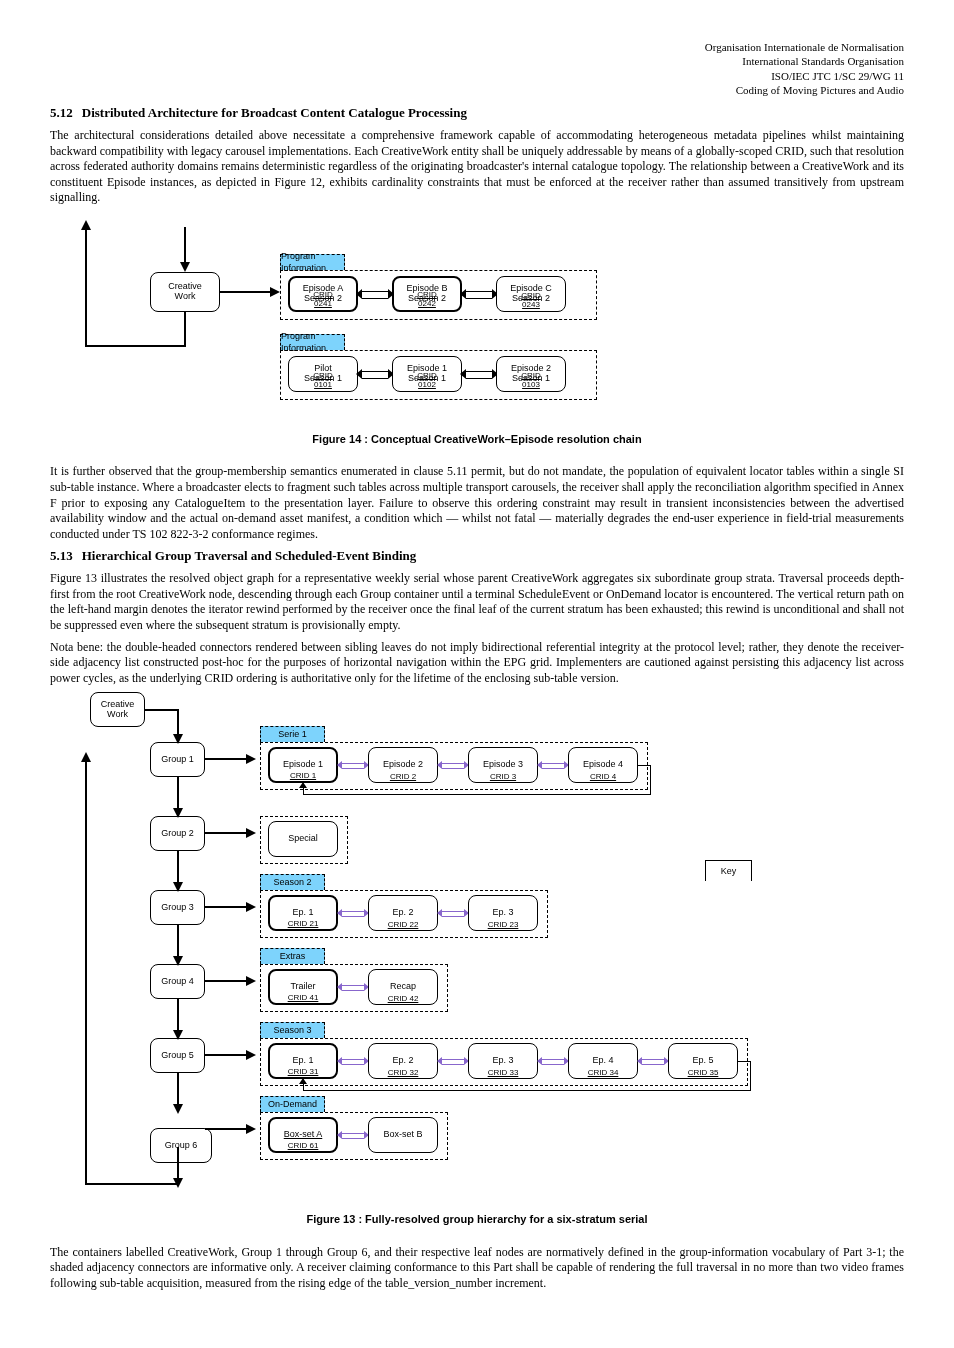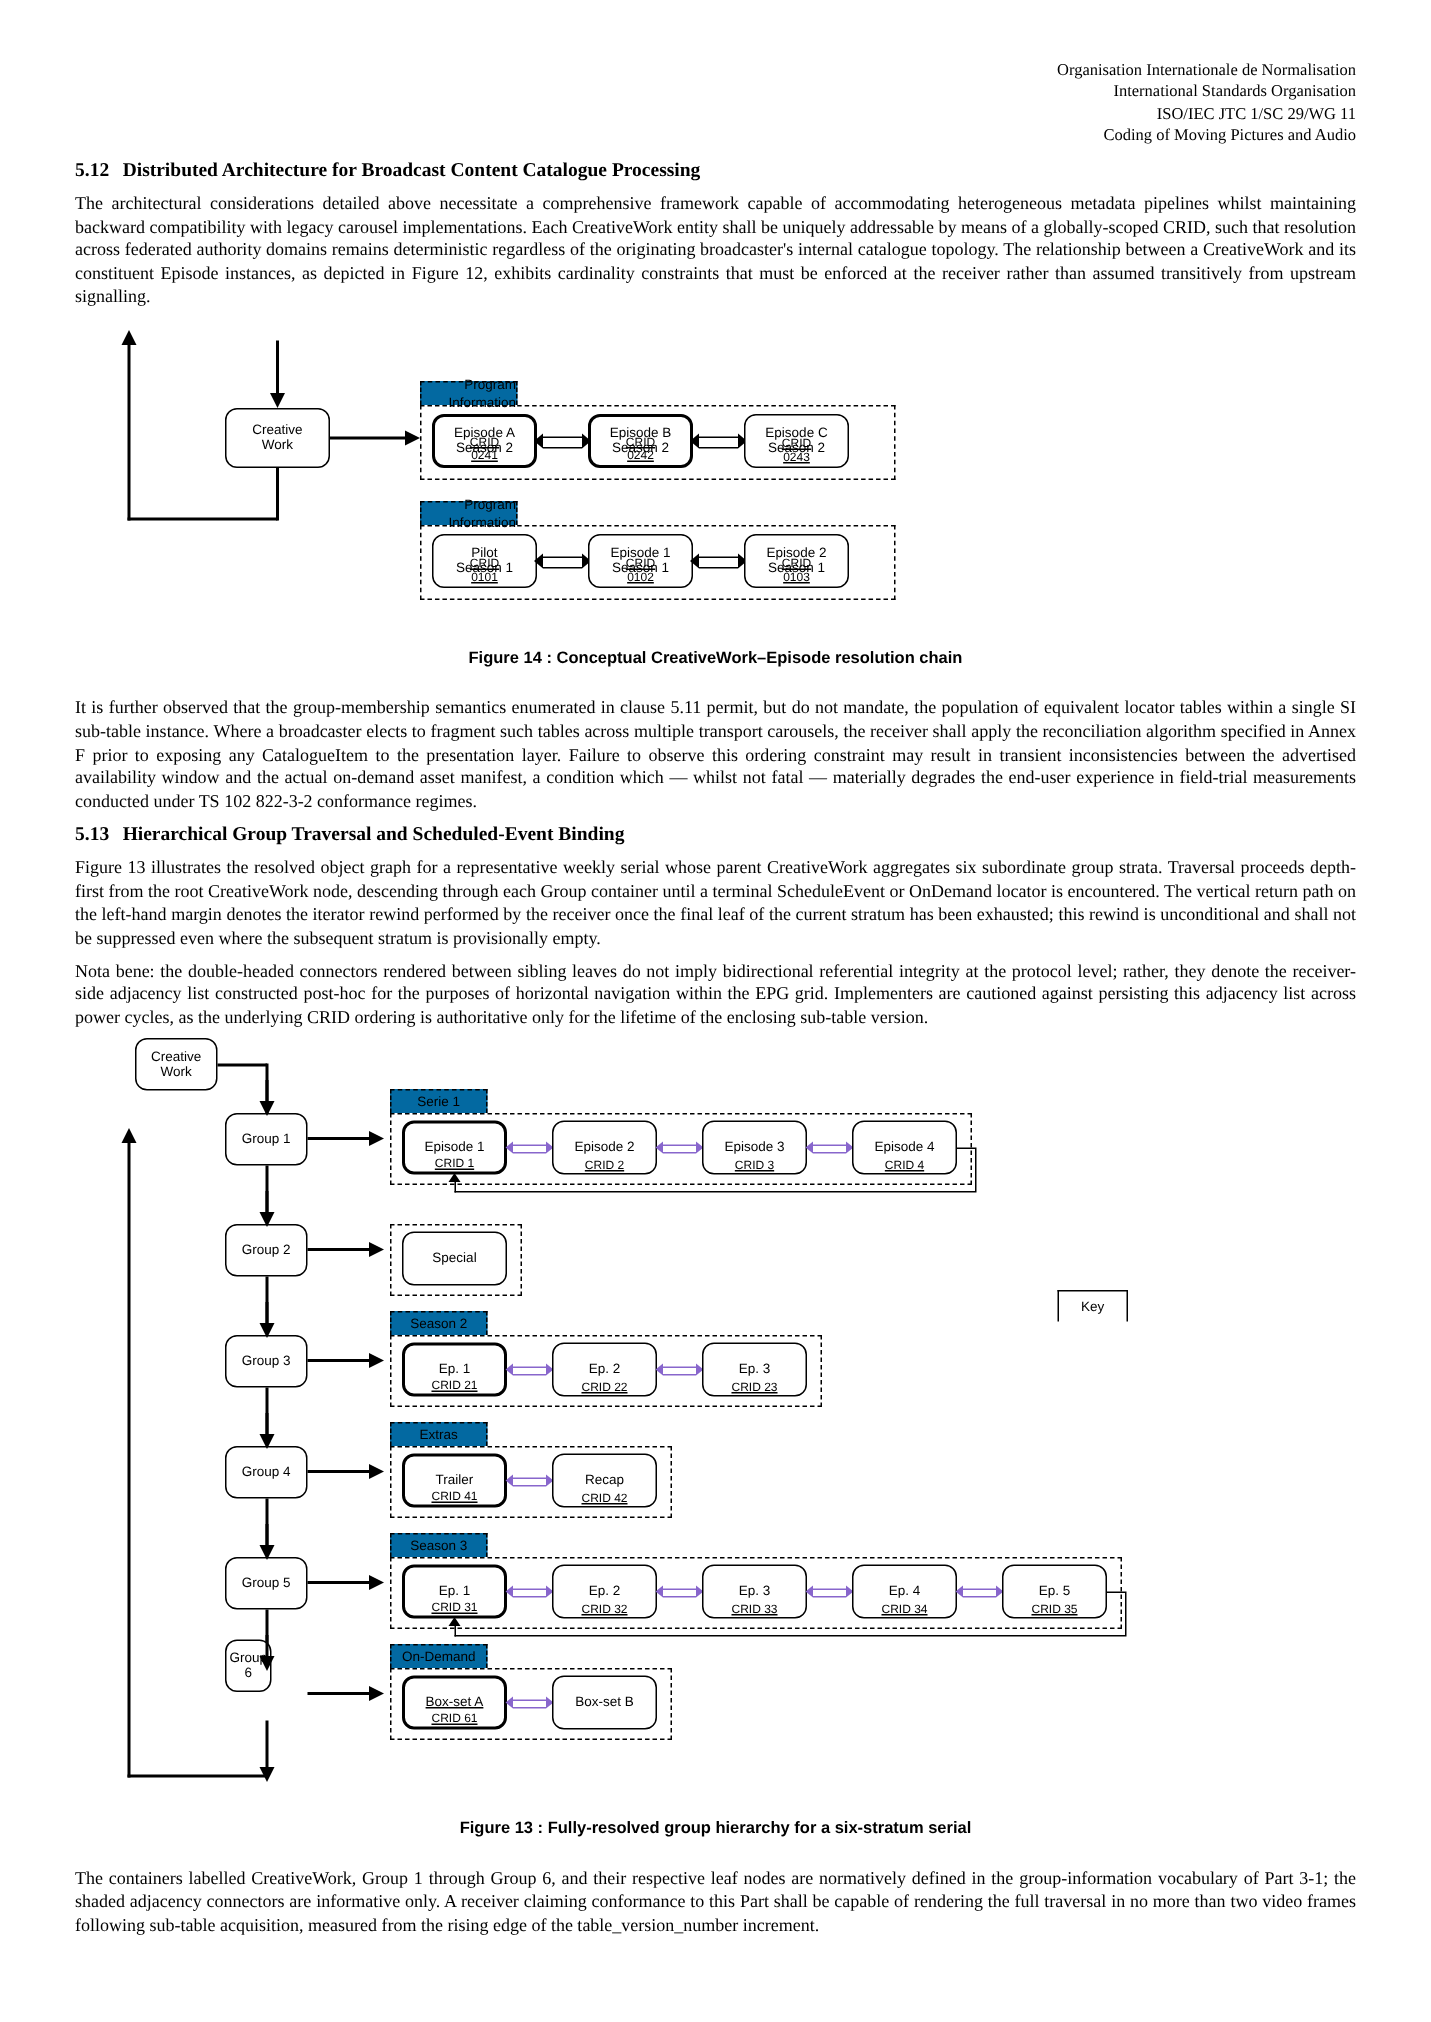--- a/index.html
+++ b/index.html
@@ -60,24 +60,24 @@
   }
   .box.thick { border-width: 2px; }
   .dashed-group {
     position: absolute;
     border: 1px dashed #000;
   }
   .dashed-tab {
     position: absolute;
     border: 1px dashed #000;
     border-bottom: none;
-    background: #0369a1;
+    background: #7dd3fc;
     font-family: Arial, sans-serif;
     font-size: 9px;
-    text-align: right;
+    text-align: left;
     display: flex;
     align-items: center;
     justify-content: center;
     box-sizing: border-box;
   }
   .id-label {
     position: absolute;
     bottom: 1px;
     left: 50%;
     transform: translateX(-50%);
@@ -378,21 +378,21 @@
     <div class="dbl-arrow-purple" style="left:572px; top:367px; width:22px;"></div>
     <div class="box " style="left:598px; top:351px; width:70px; height:36px;">
       <span style="white-space:pre-line">Ep. 5</span>
       <span class="id-label">CRID 35</span>
     </div>
     <div class="arrow-solid" style="left:668px; top:369px; width:12px; height:1px;"></div>
     <div class="arrow-solid" style="left:680px; top:369px; width:1px; height:30px;"></div>
     <div class="arrow-solid" style="left:233px; top:398px; width:447px; height:1px;"></div>
     <div class="arrow-solid" style="left:233px; top:391px; width:1px; height:8px;"></div>
     <div class="arrow-head-up" style="left:229px; top:386px; border-bottom-width:6px; border-left-width:4px; border-right-width:4px;"></div>
-    <div class="box" style="left:80px; top:401px; width:31px; height:35px;">Group 6</div>
+    <div class="box" style="left:80px; top:436px; width:62px; height:35px;">Group 6</div>
     <div class="arrow-solid" style="left:107px; top:398px; width:2px; height:18px;"></div>
     <div class="arrow-head-down" style="left:103px; top:412px;"></div>
     <div class="arrow-solid" style="left:107px; top:455px; width:2px; height:35px;"></div>
     <div class="arrow-solid" style="left:135px; top:436px; width:45px; height:2px;"></div>
     <div class="arrow-head-right" style="left:176px; top:432px;"></div>
     <div class="dashed-tab" style="left:190px; top:404px; width:65px; height:16px;">On-Demand</div>
     <div class="dashed-group" style="left:190px; top:420px; width:186px; height:46px;"></div>
     <div class="box thick" style="left:198px; top:425px; width:70px; height:36px;text-decoration:underline;">
       <span style="white-space:pre-line">Box-set A</span>
       <span class="id-label">CRID 61</span>

